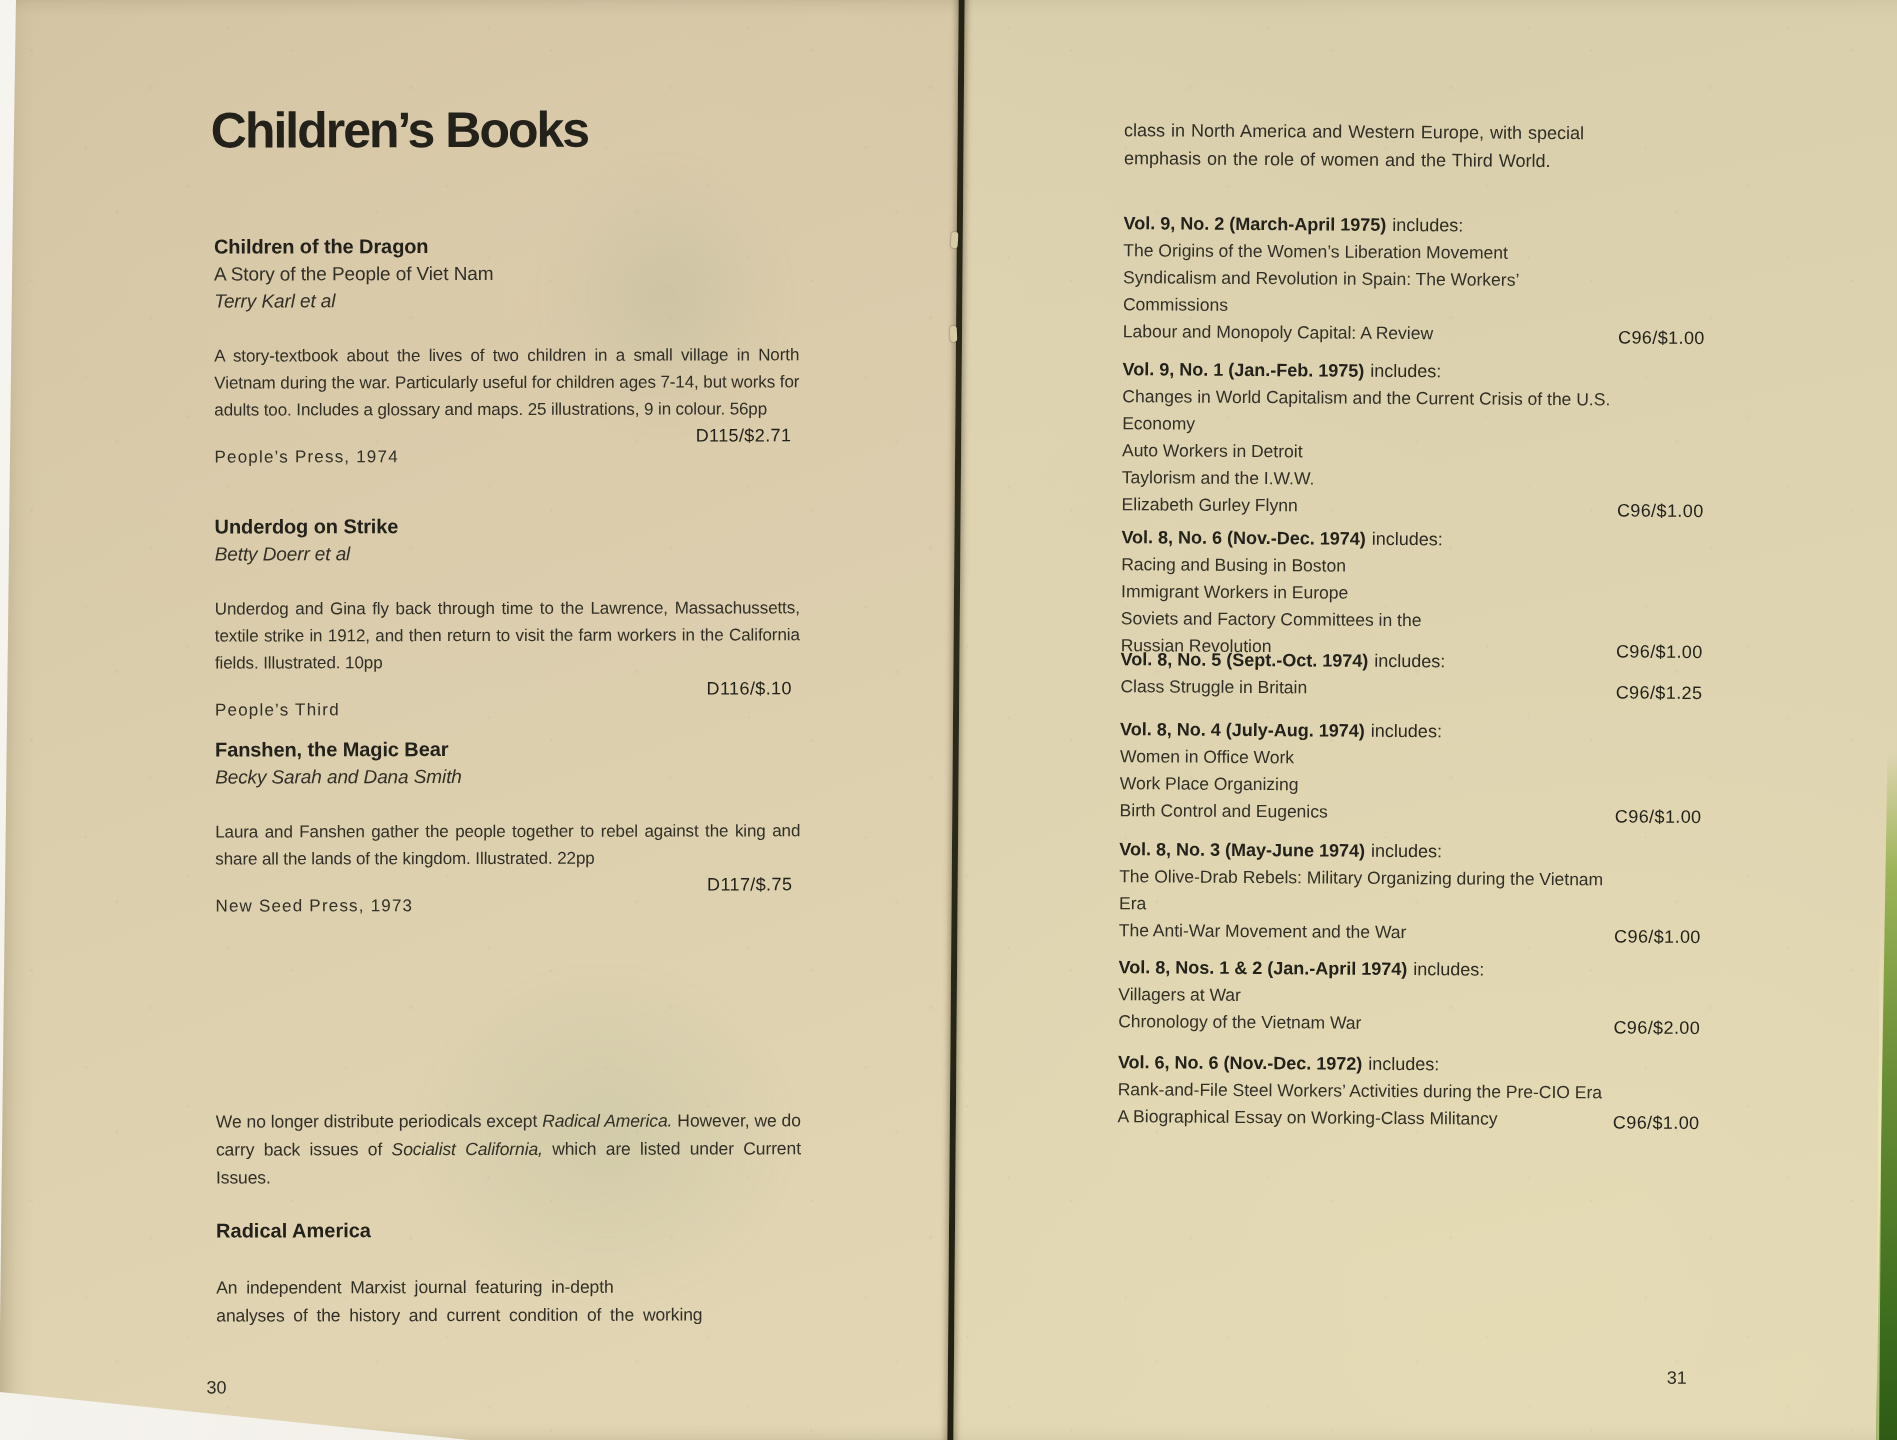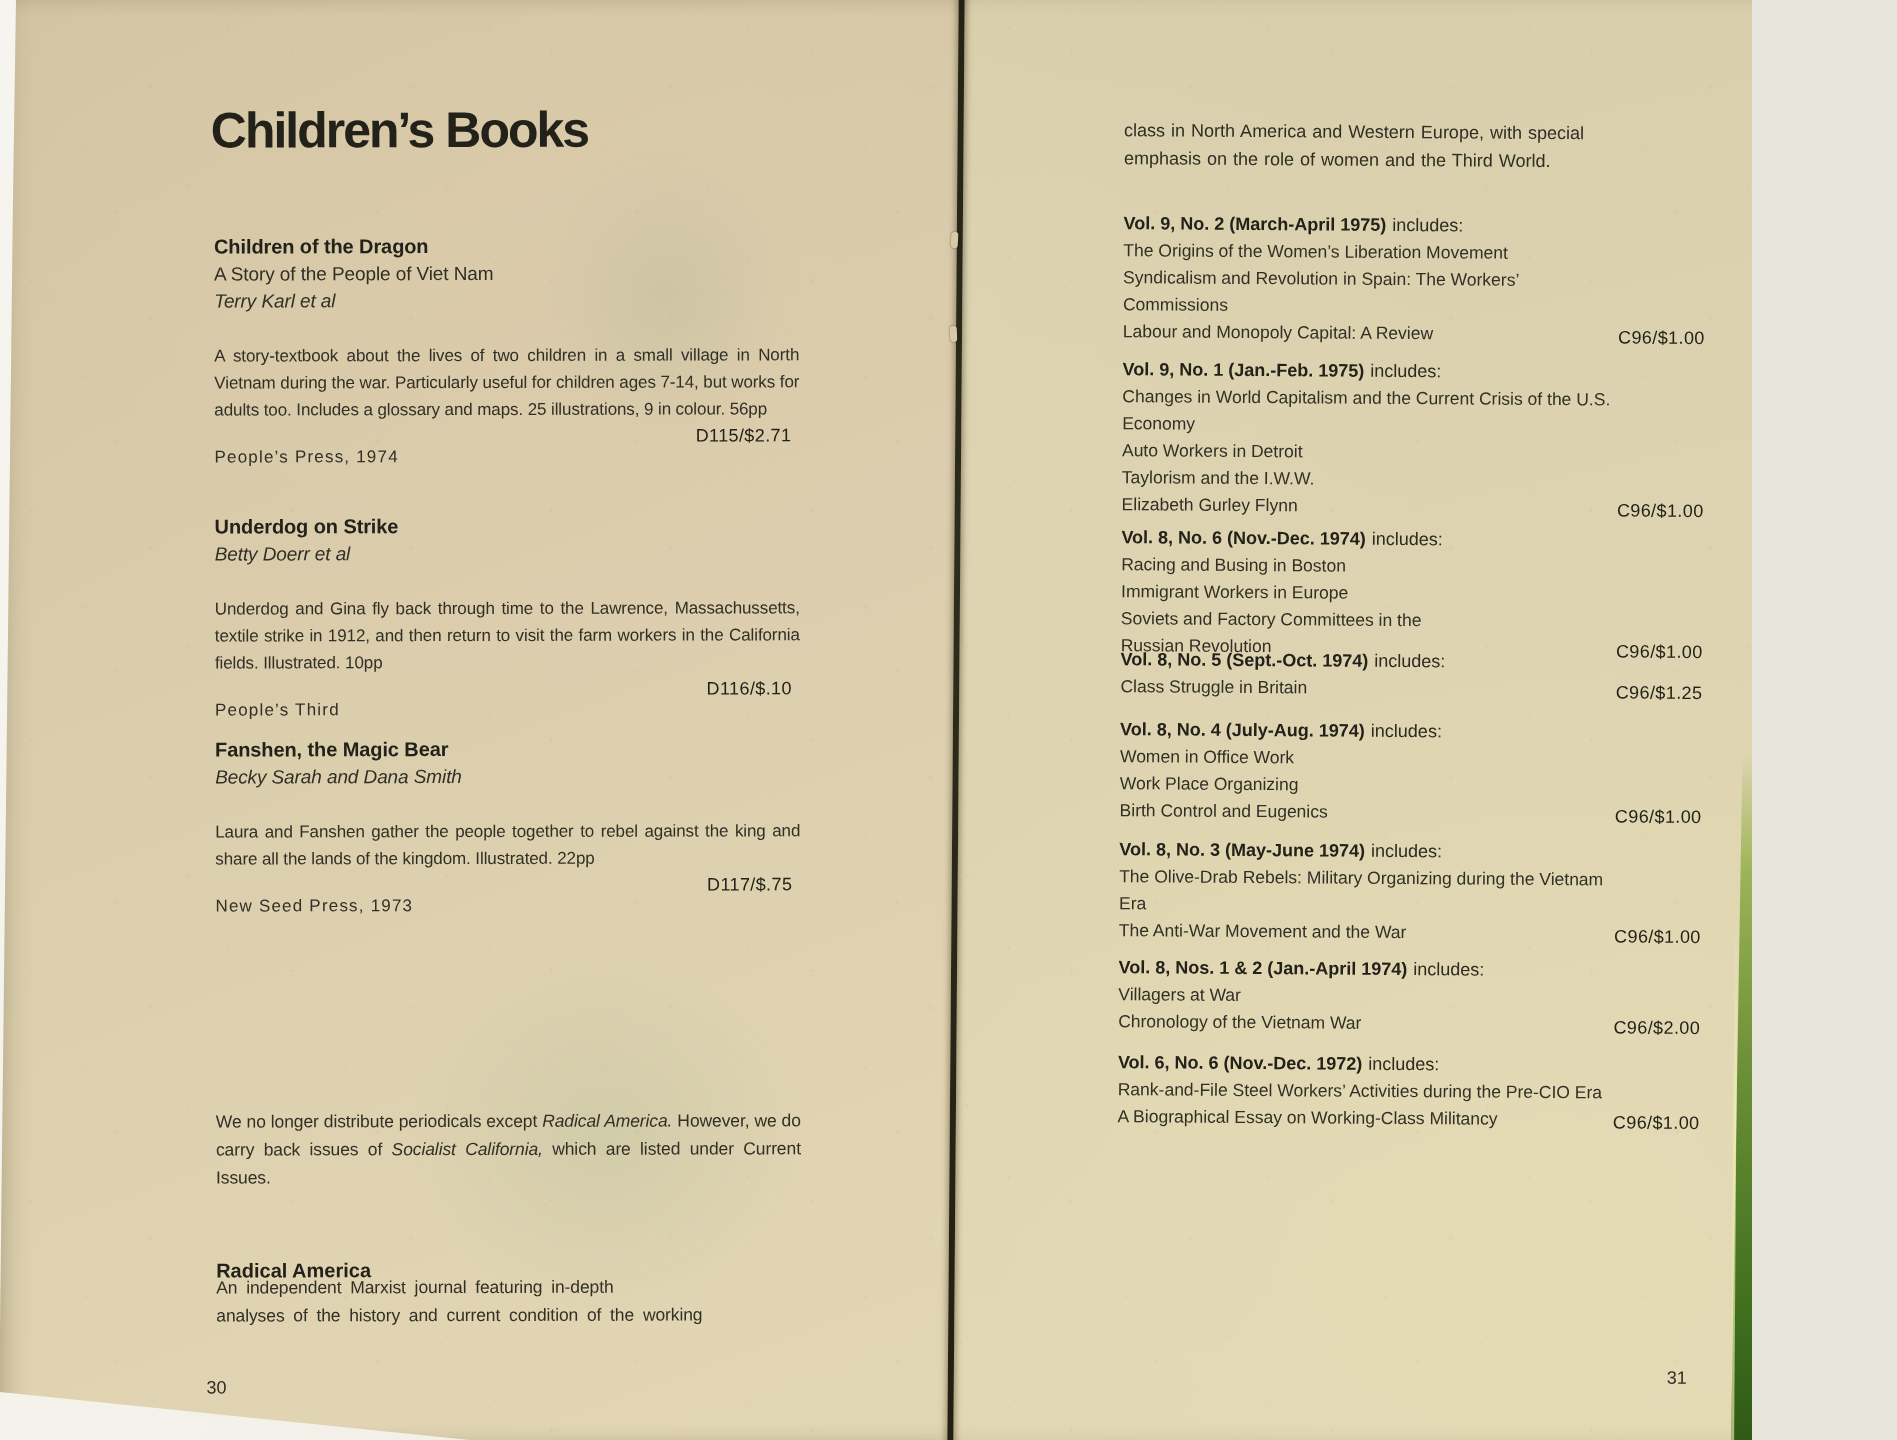--- a/index.html
+++ b/index.html
@@ -1,17 +1,17 @@
 <!DOCTYPE html>
 <html><head>
 <meta charset="utf-8">
 <style>
   html,body{margin:0;padding:0;background:#e8e5dd;}
   #photo{
-    position:relative;width:1752px;height:1440px;overflow:hidden;
+    position:relative;width:1897px;height:1440px;overflow:hidden;
     background:linear-gradient(100deg,#f6f4ee 0%,#efede5 60%,#e6e3d9 100%);
     font-family:"Liberation Sans",sans-serif;color:#2c2a21;
   }
   
   .page{position:absolute;top:0;left:0;width:1897px;height:1440px;}
   #left-page{
     clip-path:polygon(16px 0%,963px 0%,952px 100%,470px 100%,0px 1392px,0px 1330px,13px 200px);
     background:
       radial-gradient(1100px 800px at 30% 18%,rgba(221,203,173,.55),rgba(0,0,0,0) 70%),
       radial-gradient(900px 900px at 85% 80%,rgba(233,222,190,.5),rgba(0,0,0,0) 70%),
@@ -56,21 +56,21 @@
   .col-left{position:absolute;left:215px;width:585px;}
   .book{position:absolute;left:0;width:585px;}
   .book-title{font-size:20px;line-height:27px;font-weight:700;color:#23221a;}
   .book-subtitle{font-size:19px;line-height:27px;}
   .book-author{font-size:19px;line-height:27px;font-style:italic;}
   .book-desc{margin-top:28px;text-align:justify;}
   .pub-row{display:flex;justify-content:space-between;width:577px;line-height:27px;}
   .publisher{font-size:17px;letter-spacing:1.2px;margin-top:20px;}
   .price{font-size:18px;font-weight:400;letter-spacing:.4px;color:#23221a;white-space:nowrap;}
   .para{position:absolute;text-align:justify;}
-  .heading3{position:absolute;font-size:20px;font-weight:700;color:#23221a;margin-top:40px;}
+  .heading3{position:absolute;font-size:20px;font-weight:700;color:#23221a;}
   .pre{white-space:pre-line;}
   .page-num{position:absolute;font-size:18px;color:#2e2c23;}
   
   .issue{position:absolute;left:1123px;width:582px;}
   .issue-header{font-size:18px;line-height:27px;}
   .issue-vol{font-weight:700;color:#23221a;}
   .issue-includes{margin-left:6px;}
   .issue-item{font-size:17.5px;line-height:27px;color:#312f26;}
   .issue-last{display:flex;align-items:flex-end;}
   .issue-last .issue-item{flex:1 1 auto;}

